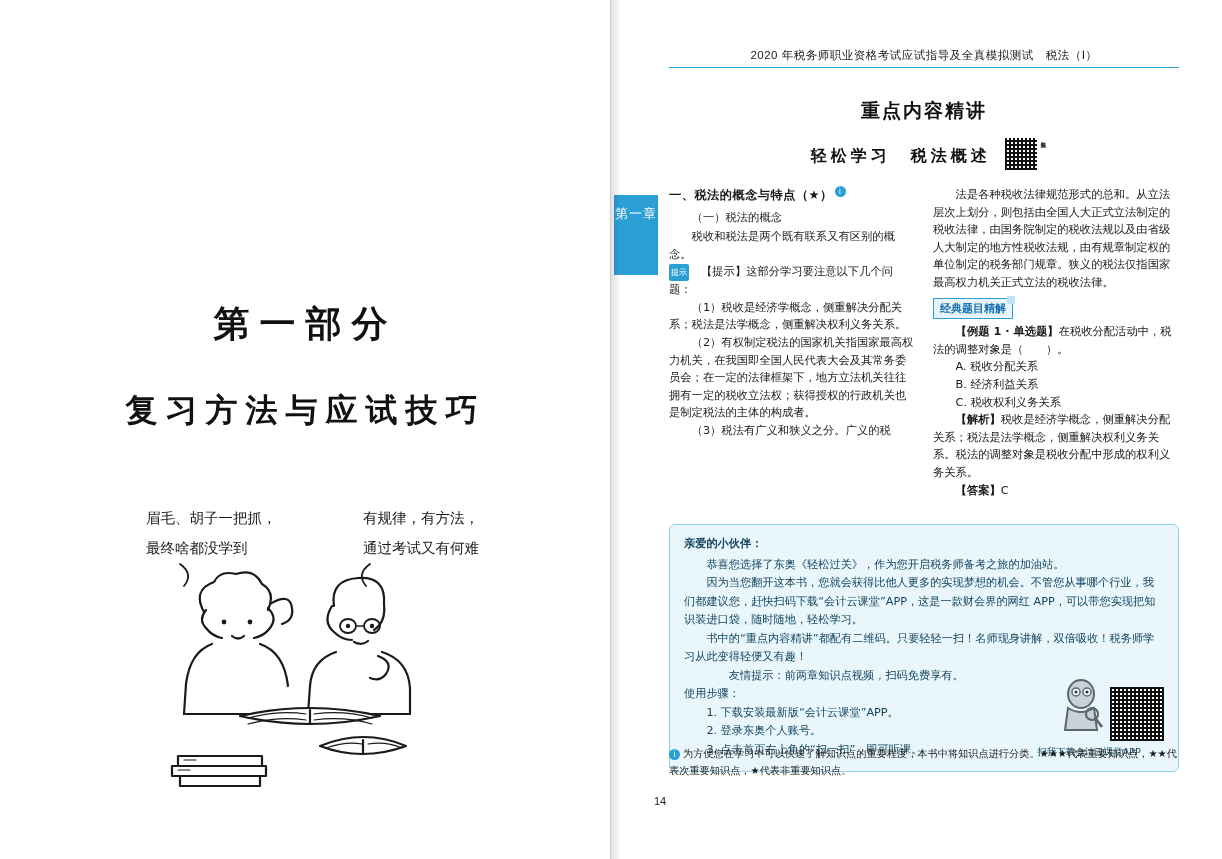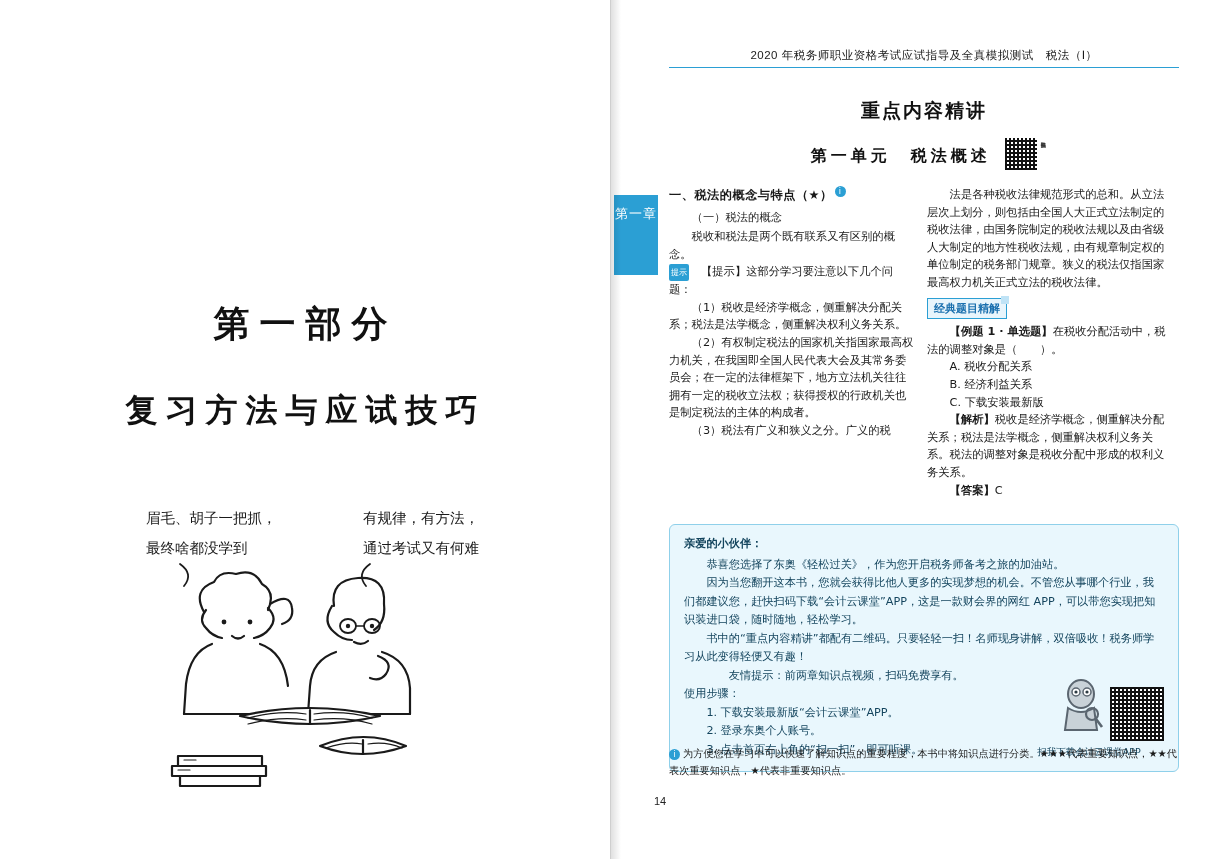--- a/index.html
+++ b/index.html
@@ -149,21 +149,21 @@
     writing-mode: vertical-rl;
     font-size: 5px;
     color: #333;
   }
   .columns {
     position: absolute;
     left: 58px;
     top: 186px;
     width: 510px;
     display: flex;
-    gap: 12px;
+    gap: 18px;
   }
   .col {
     width: 246px;
     font-size: 11.3px;
     line-height: 17.6px;
     color: #1a1a1a;
     font-family: "DejaVu Sans", sans-serif;
   }
   .h-1 {
     font-weight: bold;
@@ -378,21 +378,21 @@
 
   <div class="page-right">
 
     <div class="tab-marker">第一章</div>
 
     <div class="running-head">2020 年税务师职业资格考试应试指导及全真模拟测试　税法（Ⅰ）</div>
 
     <div class="section-title">重点内容精讲</div>
 
     <div class="unit-title-wrap">
-      <span class="unit-title">第一单元　税法概述</span>
+      <span class="unit-title">轻松学习　税法概述</span>
       <span class="qr-small">
         <span class="qr" style="display:inline-block;width:32px;height:32px;"></span>
         <span class="qr-caption-vert">扫描获取视频</span>
       </span>
     </div>
 
     <div class="columns">
 
       <div class="col">
         <div class="h-1">
@@ -405,21 +405,21 @@
         <p class="para">（2）有权制定税法的国家机关指国家最高权力机关，在我国即全国人民代表大会及其常务委员会；在一定的法律框架下，地方立法机关往往拥有一定的税收立法权；获得授权的行政机关也是制定税法的主体的构成者。</p>
         <p class="para">（3）税法有广义和狭义之分。广义的税</p>
       </div>
 
       <div class="col">
         <p class="para">法是各种税收法律规范形式的总和。从立法层次上划分，则包括由全国人大正式立法制定的税收法律，由国务院制定的税收法规以及由省级人大制定的地方性税收法规，由有规章制定权的单位制定的税务部门规章。狭义的税法仅指国家最高权力机关正式立法的税收法律。</p>
         <div class="boxed-label">经典题目精解</div>
         <p class="para"><span class="q-head">【例题 1 · 单选题】</span><span>在税收分配活动中，税法的调整对象是（　　）。</span></p>
         <p class="opt">A. 税收分配关系</p>
         <p class="opt">B. 经济利益关系</p>
-        <p class="opt">C. 下载安装最新版</p>
+        <p class="opt">C. 税收权利义务关系</p>
         <p class="para"><span class="q-head">【解析】</span><span>税收是经济学概念，侧重解决分配关系；税法是法学概念，侧重解决权利义务关系。税法的调整对象是税收分配中形成的权利义务关系。</span></p>
         <p class="para"><span class="q-head">【答案】</span><span>C</span></p>
       </div>
     </div>
 
     <div class="tipbox">
       <div class="tb-title">亲爱的小伙伴：</div>
       <p>恭喜您选择了东奥《轻松过关》，作为您开启税务师备考之旅的加油站。</p>
       <p>因为当您翻开这本书，您就会获得比他人更多的实现梦想的机会。不管您从事哪个行业，我们都建议您，赶快扫码下载“会计云课堂”APP，这是一款财会界的网红 APP，可以带您实现把知识装进口袋，随时随地，轻松学习。</p>
       <p>书中的“重点内容精讲”都配有二维码。只要轻轻一扫！名师现身讲解，双倍吸收！税务师学习从此变得轻便又有趣！</p>

